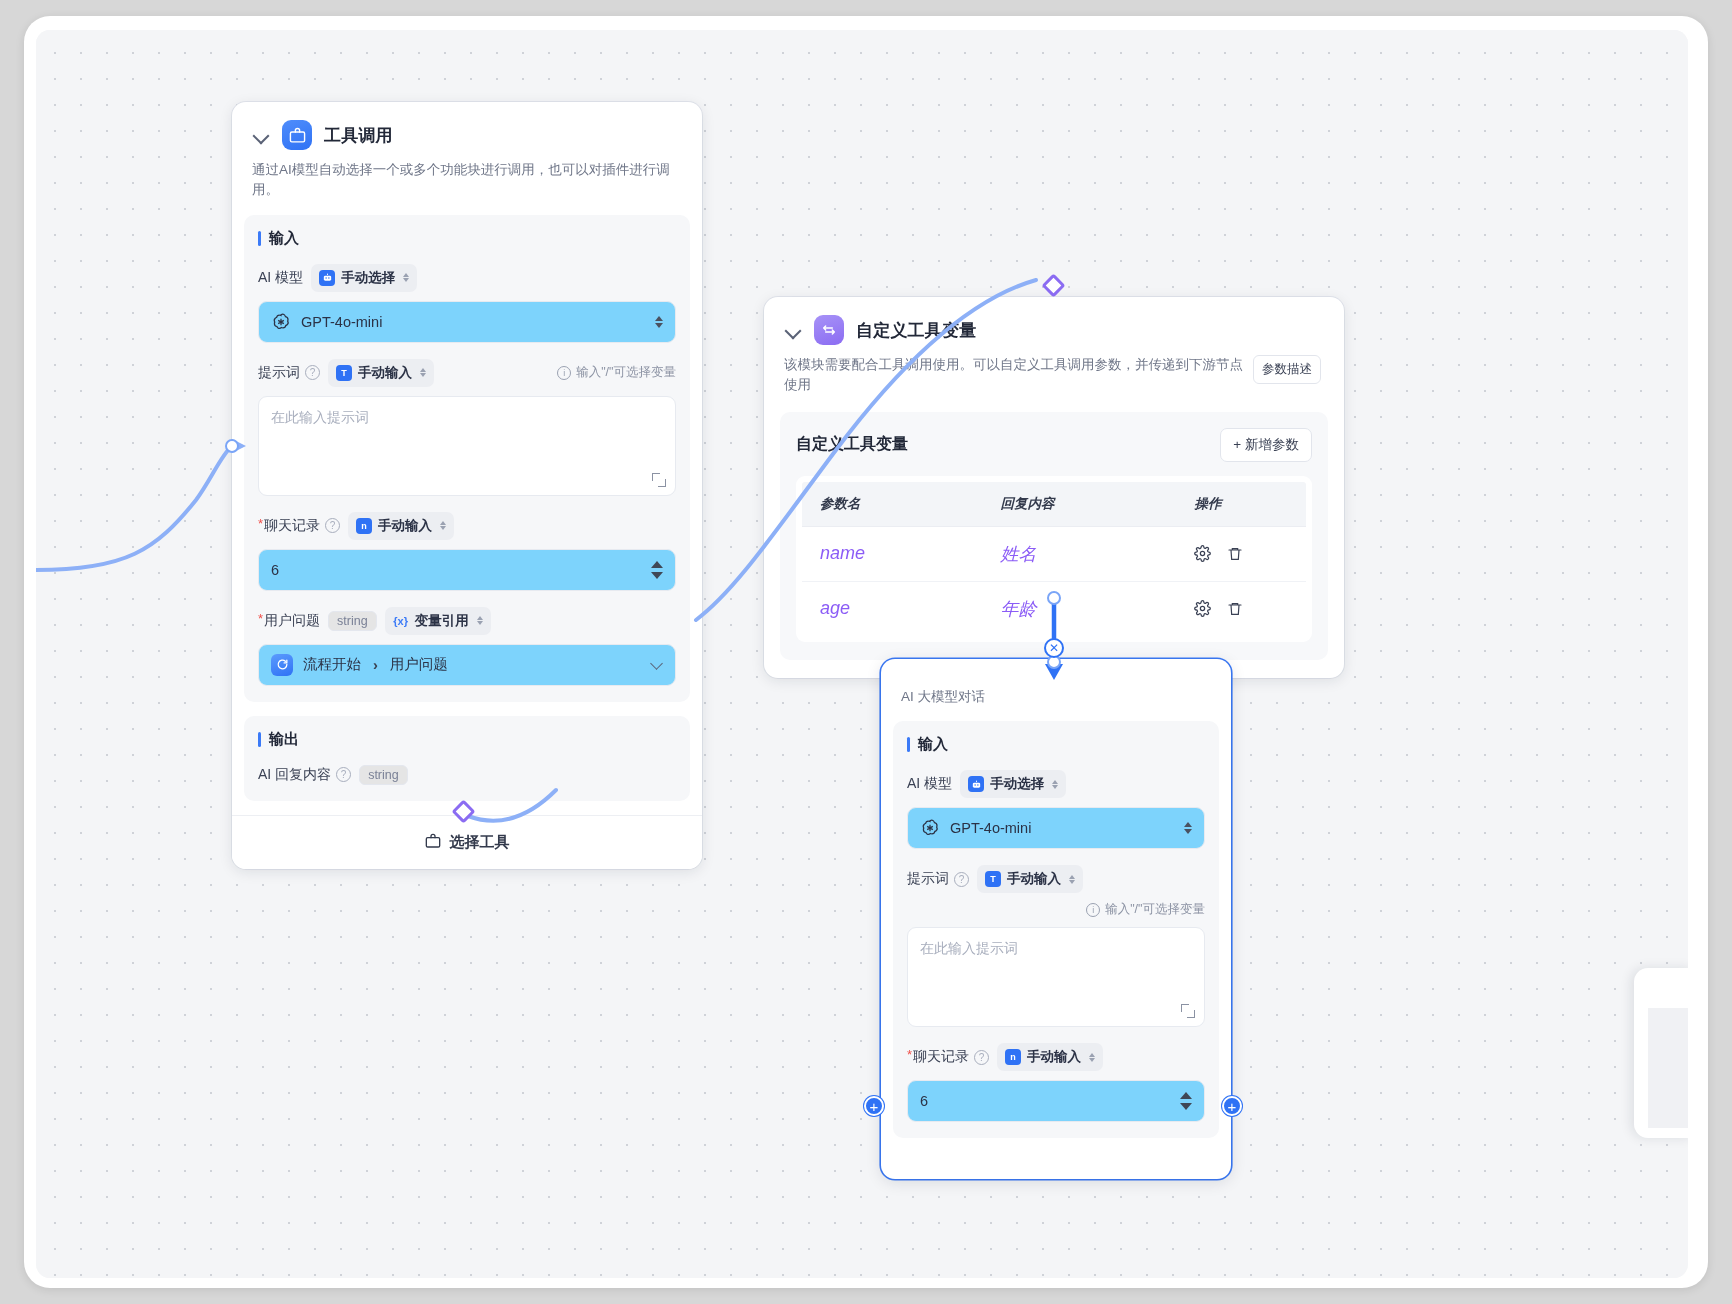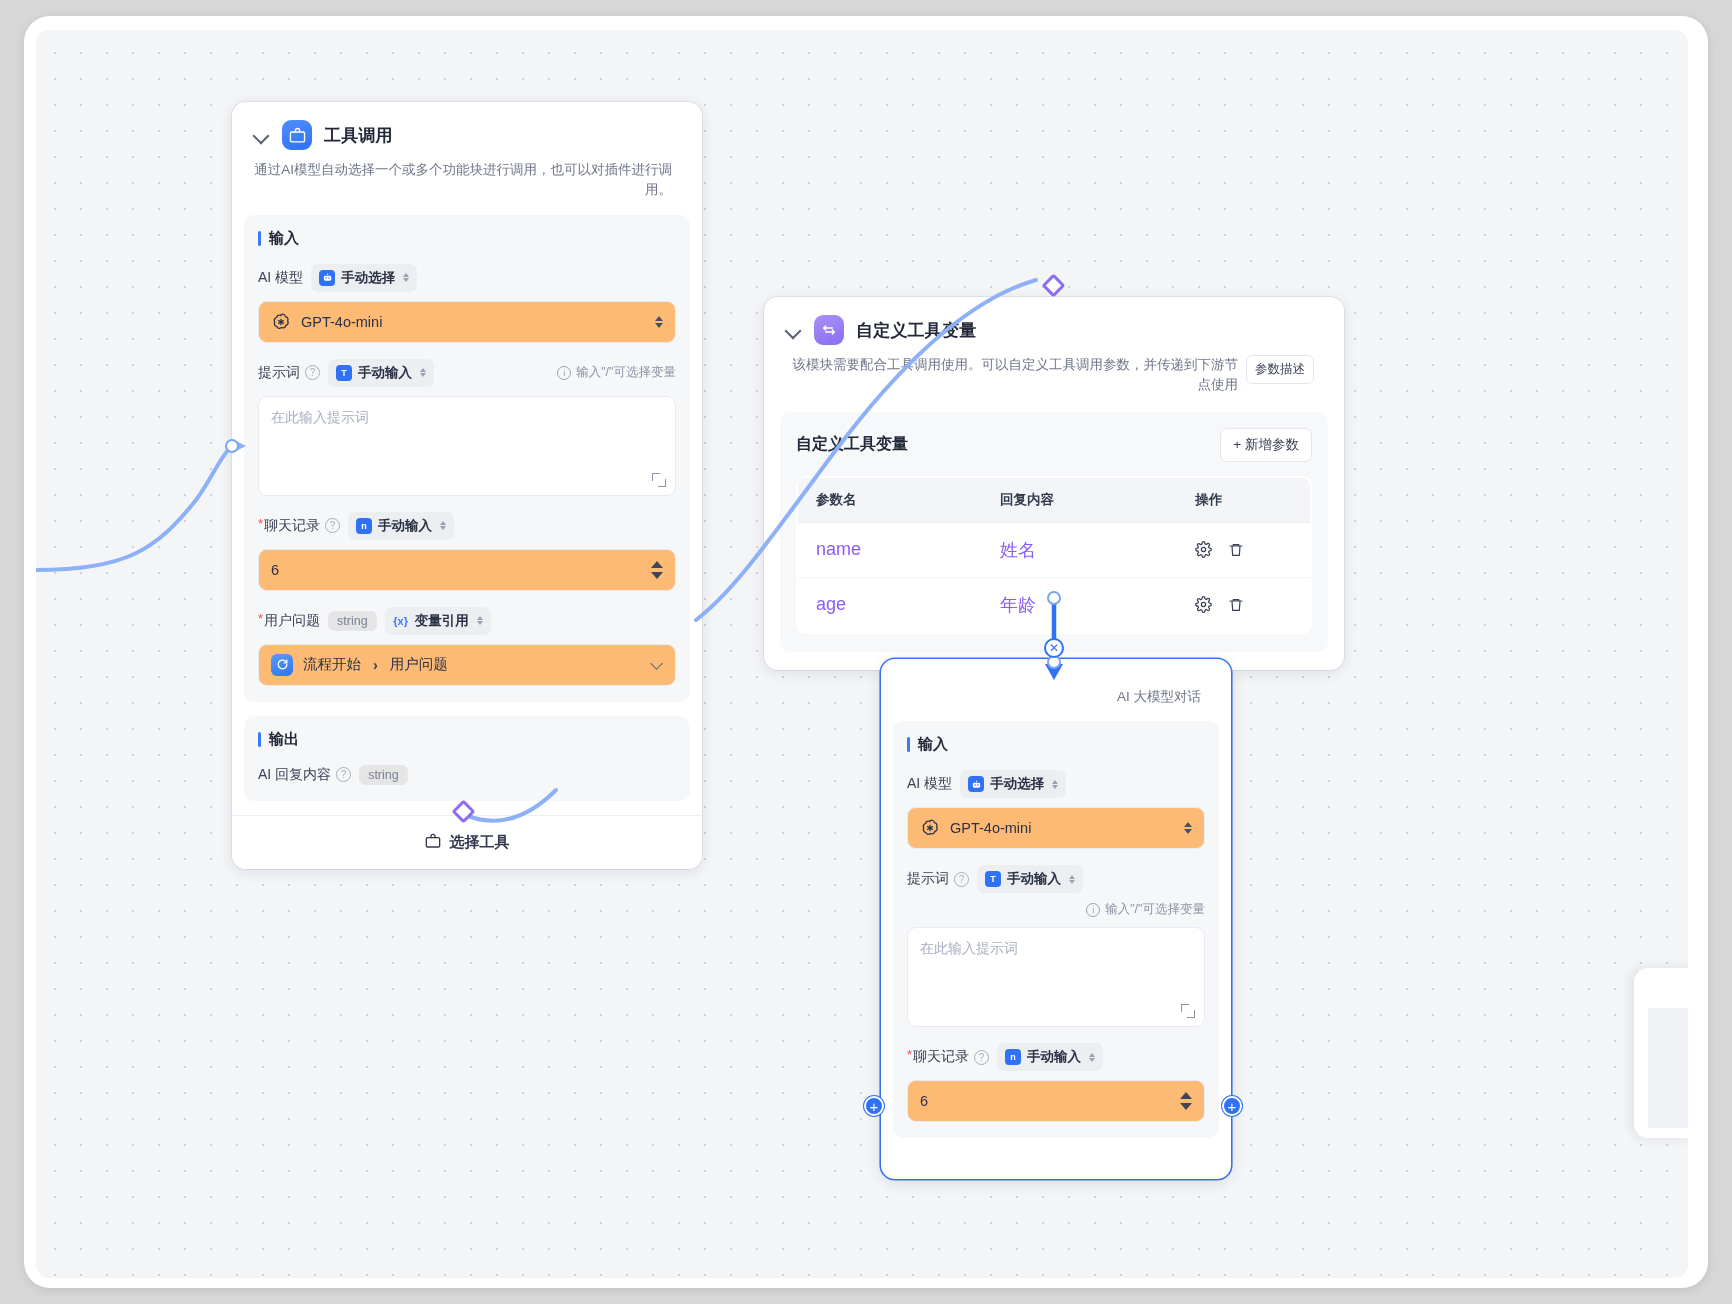--- a/index.html
+++ b/index.html
@@ -39,21 +39,21 @@
   
   .node {
     position: absolute;
     background: #ffffff;
     border-radius: 14px;
     box-shadow: 0 3px 14px rgba(20,28,50,.10), 0 0 0 1px rgba(225,228,235,.9);
     overflow: hidden;
   }
   .node.selected { box-shadow: 0 3px 16px rgba(20,28,50,.12), 0 0 0 1.6px #3b7af7; }
 
-  .node-head { padding: 18px 30px 0 20px; text-align: right; }
+  .node-head { padding: 18px 23px 0 20px; }
   .node-title-row { display: flex; align-items: center; gap: 12px; }
   .chev {
     width: 18px; height: 18px; flex: none; position: relative; cursor: pointer;
   }
   .chev::before {
     content: ""; position: absolute; left: 3px; top: 4px;
     width: 10px; height: 10px;
     border-right: 2px solid #5a6276; border-bottom: 2px solid #5a6276;
     transform: rotate(45deg);
   }
@@ -114,21 +114,21 @@
     font-size: 12.5px; color: #7a8196; border: 1px solid #e4e7ee;
     background: #e5e5e5; border-radius: 6px; padding: 2px 8px;
   }
   .hint { margin-left: auto; font-size: 12.5px; color: #8b92a3; display: inline-flex; align-items: center; gap: 5px; }
   .hint .i {
     width: 14px; height: 14px; border-radius: 50%; border: 1.2px solid #9aa1b1; color: #9aa1b1;
     font-size: 9px; line-height: 12px; text-align: center; display: inline-block;
   }
 
   .input-box {
-    margin-top: 9px; background: #fdba74; border: 1px solid #e7eaf0; border-radius: 9px;
+    margin-top: 9px; background: #7dd3fc; border: 1px solid #e7eaf0; border-radius: 9px;
     height: 42px; display: flex; align-items: center; padding: 0 12px;
     font-size: 14.5px; color: #2b3246; position: relative;
   }
   .input-box .left { display: flex; align-items: center; gap: 10px; flex: 1 1 auto; min-width: 0; }
   .input-box .val { white-space: nowrap; overflow: hidden; text-overflow: ellipsis; }
   .oai {
     width: 20px; height: 20px; flex: none; color: #2b3246;
   }
   .caret-ud { display: inline-flex; flex-direction: column; gap: 2px; margin-left: auto; }
   .caret-ud i { width: 0; height: 0; border-left: 4px solid transparent; border-right: 4px solid transparent; }
@@ -175,21 +175,21 @@
   .panel {
     margin: 16px 16px 18px 16px; background: #f7f8fa; border-radius: 10px; padding: 16px 16px 18px 16px;
   }
   .panel-head { display: flex; align-items: center; }
   .panel-title { font-size: 16px; font-weight: 700; color: #222838; }
   .add-btn {
     margin-left: auto; border: 1px solid #e2e5ec; background: #fff; border-radius: 7px;
     padding: 7px 12px; font-size: 13.5px; color: #3a4154; cursor: pointer;
   }
   table.vars { width: 100%; border-collapse: collapse; margin-top: 14px; background: #fff;
-    border: 2px solid #be185d; border-radius: 9px; overflow: hidden; }
+    border: 6px solid #be185d; border-radius: 9px; overflow: hidden; font-style: italic; }
   table.vars th {
     text-align: left; font-size: 13.5px; font-weight: 700; color: #333a4c;
     background: #f3f5f8; padding: 13px 18px; border-bottom: 1px solid #ebedf2;
   }
   table.vars td { font-size: 18px; color: #8b5cf6; padding: 15px 18px; border-bottom: 1px solid #f0f2f6; }
   table.vars tr:last-child td { border-bottom: none; }
   .acts { display: flex; gap: 16px; align-items: center; color: #3a4154; }
   .acts span { cursor: pointer; display: inline-flex; }
 
   

